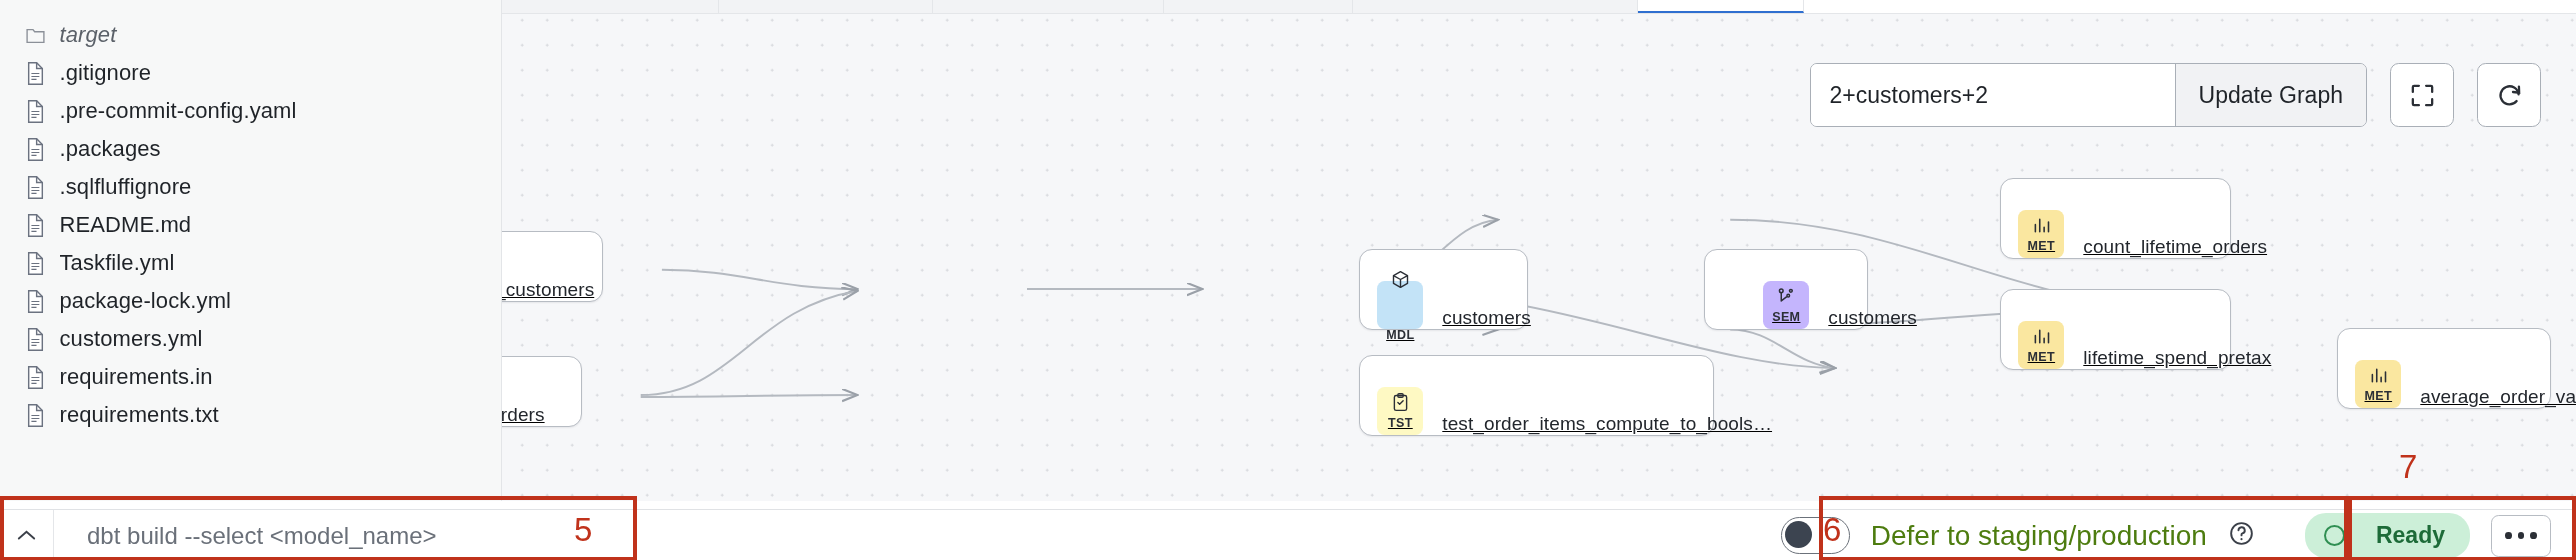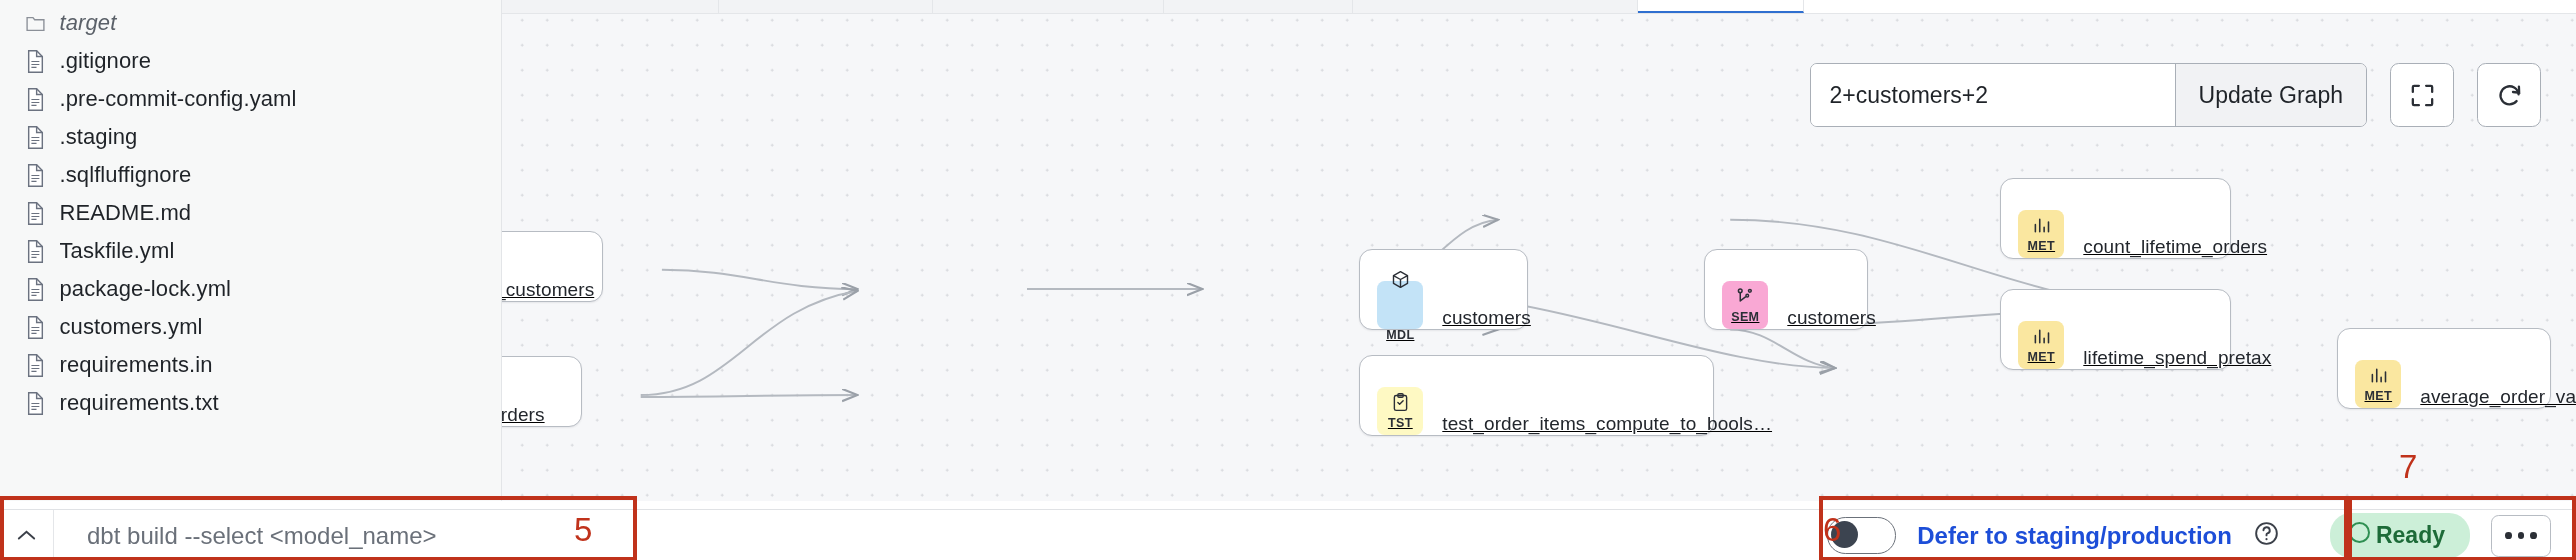--- a/index.html
+++ b/index.html
@@ -12,21 +12,21 @@
     -webkit-font-smoothing: antialiased;
   }
   #app { position: relative; width: 2576px; height: 561px; }
 
   
   .explorer {
     position: absolute; left: 0; top: 0;
     width: 502px; height: 501px;
     background: #f7f8f8;
     border-right: 1px solid #e3e5e8;
-    padding-top: 4px;
+    padding-top: 16px;
     overflow: hidden;
   }
   .file-row {
     display: flex; align-items: center;
     height: 38px;
     padding-left: 25px;
     gap: 13.5px;
     cursor: pointer;
     white-space: nowrap;
   }
@@ -185,31 +185,31 @@
     position: relative;
     cursor: pointer;
     flex: none;
   }
   .toggle .knob {
     position: absolute; left: 2.9px; top: 2.9px;
     width: 27px; height: 27px; border-radius: 50%;
     background: #3c4450;
   }
   .defer-label {
-    font-size: 24px; font-weight: 700; color: #1d4ed8;
+    font-size: 28px; font-weight: 400; color: #4d7c0f;
     white-space: nowrap;
   }
   .help-icon { flex: none; }
 
   .status-group {
     display: flex; align-items: center; gap: 21px;
     padding-right: 25px; padding-left: 25px;
   }
   .ready-pill {
-    display: flex; align-items: flex-start; gap: 6px;
+    display: flex; align-items: center; gap: 31px;
     background: #ccefd8;
     border-radius: 21px;
     padding: 8.7px 25px 8.7px 19px;
     cursor: pointer;
   }
   .ready-ring {
     width: 21px; height: 21px; border-radius: 50%;
     border: 2.4px solid #2f8f52; flex:none;
   }
   .ready-text { font-size: 23px; font-weight: 700; color: #1d6b38; }
@@ -277,21 +277,21 @@
           <span class="file-label">.pre-commit-config.yaml</span>
         </div>
         <div class="file-row">
           <span class="file-icon">
             <svg width="21" height="25" viewBox="0 0 18 22" fill="none" stroke="#6b7280" stroke-width="1.25">
               <path d="M3 1.6h7l5 5v13.8H3z" fill="#fff"></path>
   <path d="M10 1.6v5h5"></path>
               <path d="M5.4 11h7M5.4 13.6h7M5.4 16.2h4.5" stroke-width="1"></path>
             </svg>
           </span>
-          <span class="file-label">.staging</span>
+          <span class="file-label">.packages</span>
         </div>
         <div class="file-row">
           <span class="file-icon">
             <svg width="21" height="25" viewBox="0 0 18 22" fill="none" stroke="#6b7280" stroke-width="1.25">
               <path d="M3 1.6h7l5 5v13.8H3z" fill="#fff"></path>
   <path d="M10 1.6v5h5"></path>
               <path d="M5.4 11h7M5.4 13.6h7M5.4 16.2h4.5" stroke-width="1"></path>
             </svg>
           </span>
           <span class="file-label">.sqlfluffignore</span>
@@ -424,21 +424,21 @@
               <span class="glyph"><svg width="21" height="21" viewBox="0 0 24 24" fill="none" stroke="#2b2f36" stroke-width="1.6" stroke-linejoin="round">
                   <rect x="5" y="4" width="14" height="17" rx="2"></rect>
     <rect x="9" y="2" width="6" height="4" rx="1.2"></rect>
                   <path d="M9 12l2 2 4-4" stroke-linecap="round"></path>
                 </svg></span>
               <span class="code">TST</span>
             </div>
             <span class="node-label">test_order_items_compute_to_bools…</span>
           </div>
           <div class="node" style="left: 1202px; top: 249px; width: 164px; height: 81px;">
-            <div class="badge" style="background: #f9a8d4;">
+            <div class="badge" style="background: #c4b5fd; margin-left: 41px;">
               <span class="glyph"><svg width="21" height="21" viewBox="0 0 24 24" fill="none" stroke="#2b2f36" stroke-width="1.7" stroke-linecap="round">
                   <circle cx="6" cy="5.5" r="2.1"></circle>
     <circle cx="17" cy="5.5" r="1.6"></circle>
                   <path d="M6 7.6v9.5M6 17.1l6-4.6"></path>
                   <circle cx="14" cy="11" r="1.5"></circle>
                 </svg></span>
               <span class="code">SEM</span>
             </div>
             <span class="node-label">customers</span>
           </div>

